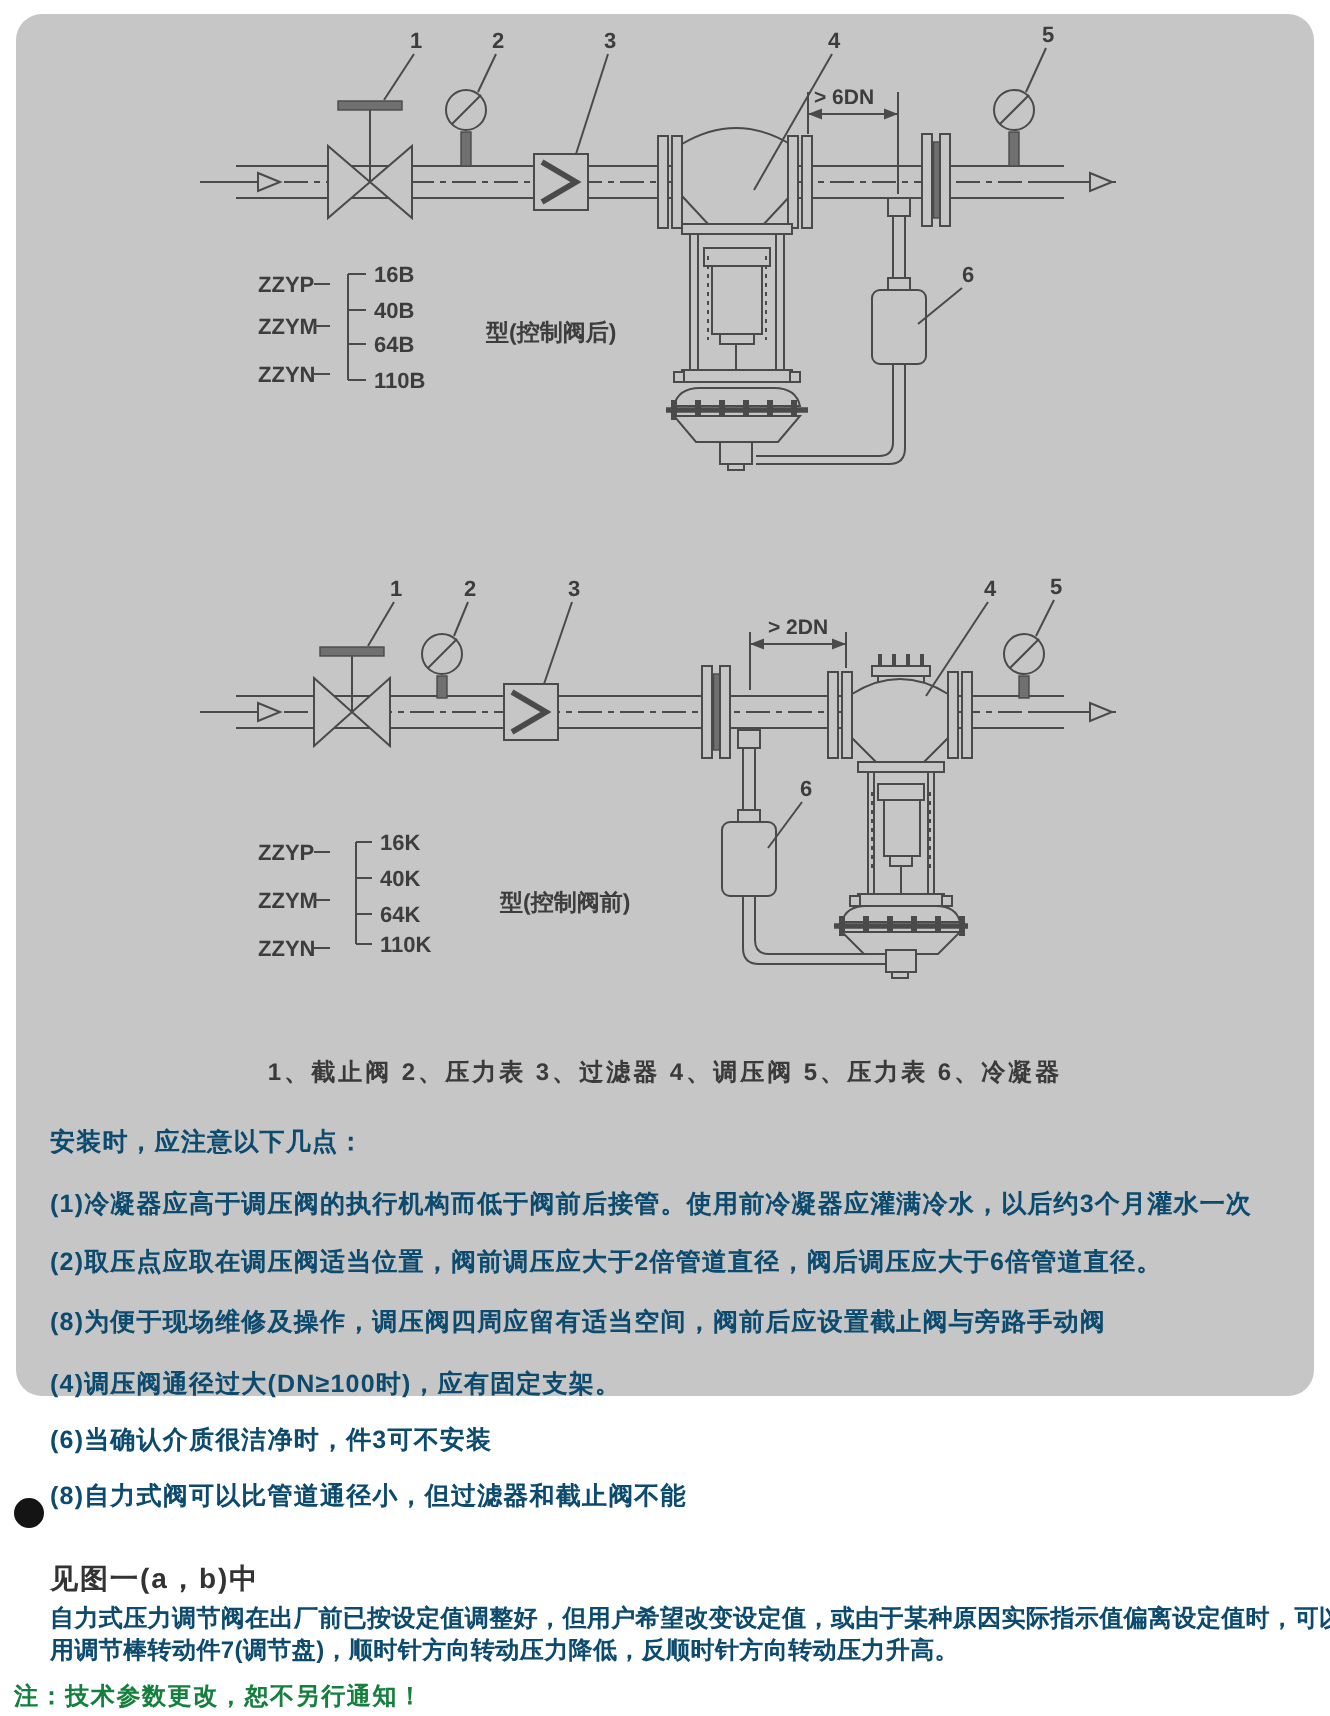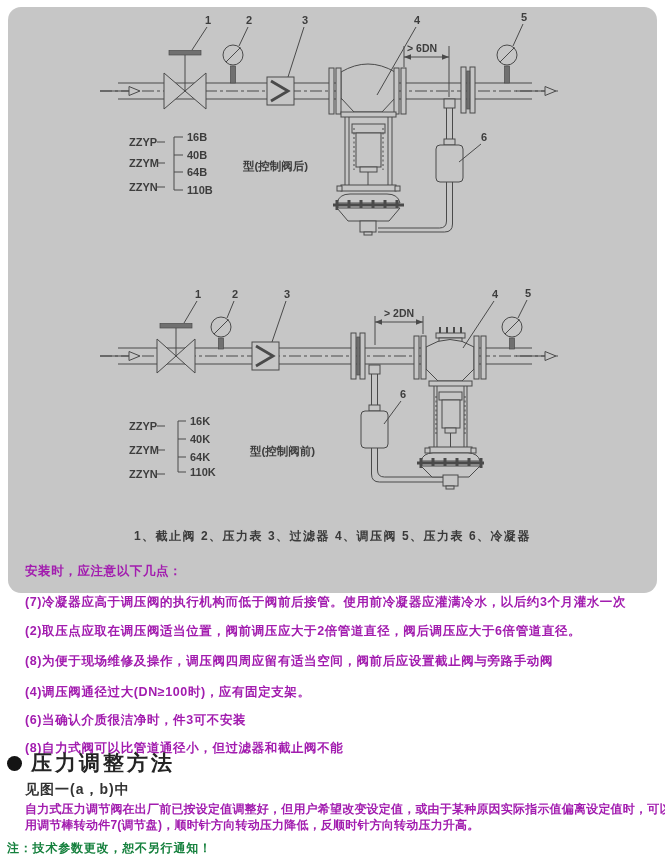--- a/index.html
+++ b/index.html
@@ -2,40 +2,40 @@
 <html><head>
 <meta charset="utf-8">
 <style>
   html,body { margin:0; padding:0; }
   body {
     width:665px; height:858px; position:relative;
     background:#ffffff; overflow:hidden;
     font-family:"Liberation Sans", sans-serif;
   }
   .panel {
-    position:absolute; left:8px; top:7px; width:649px; height:586px;
+    position:absolute; left:8px; top:7px; width:649px; height:691px;
     background:#c6c6c6; border-radius:13px;
   }
   svg.diagrams { position:absolute; left:0; top:0; }
   .ln   { stroke:#4a4a4a; stroke-width:1; fill:none; }
   .ln2  { stroke:#4a4a4a; stroke-width:2.8; fill:none; }
   .body { fill:#c6c6c6; stroke:#4a4a4a; stroke-width:1; }
   .dark { fill:#707070; stroke:#4a4a4a; stroke-width:0.7; }
   .bolt { fill:#4a4a4a; stroke:none; }
   .dot  { stroke:#4a4a4a; stroke-width:1; stroke-dasharray:2 2.5; fill:none; }
   text  { font:bold 11px "Liberation Sans", sans-serif; fill:#3d3d3d; }
   text.dim { font-size:10.5px; }
   text.typ { font-size:11.5px; }
   .caption {
     position:absolute; left:0; right:0; top:521px; text-align:center;
     font:bold 12px "Liberation Sans", sans-serif; color:#3a3a3a; letter-spacing:1.5px;
   }
   .tline {
     position:absolute; left:25px; white-space:nowrap;
-    font:bold 12.5px "Liberation Sans", sans-serif; color:#a21caf; letter-spacing:0.6px;
+    font:bold 12.5px "Liberation Sans", sans-serif; color:#0c4a6e; letter-spacing:0.6px;
   }
   .sec-header {
     position:absolute; left:7px; top:749px; display:flex; align-items:center; gap:9px;
   }
   .bullet { width:15px; height:15px; border-radius:50%; background:#141414; }
   .sec-title {
     font:bold 21px "Liberation Sans", sans-serif; color:#242424; letter-spacing:3px;
   }
   .subtitle {
     position:absolute; left:25px; top:781px; white-space:nowrap;
@@ -317,28 +317,27 @@
       <text x="190" y="425">16K</text>
       <text x="190" y="443">40K</text>
       <text x="190" y="461">64K</text>
       <text x="190" y="476">110K</text>
     </g>
     <text class="typ" x="250" y="455">型(控制阀前)</text>
   </g>
 </svg>
 
 <div class="tline" style="top:563px">安装时，应注意以下几点：</div>
-<div class="tline" style="top:594px">(7)冷凝器应高于调压阀的执行机构而低于阀前后接管。使用前冷凝器应灌满冷水，以后约3个月灌水一次</div>
+<div class="tline" style="top:594px">(1)冷凝器应高于调压阀的执行机构而低于阀前后接管。使用前冷凝器应灌满冷水，以后约3个月灌水一次</div>
 <div class="tline" style="top:623px">(2)取压点应取在调压阀适当位置，阀前调压应大于2倍管道直径，阀后调压应大于6倍管道直径。</div>
 <div class="tline" style="top:653px">(8)为便于现场维修及操作，调压阀四周应留有适当空间，阀前后应设置截止阀与旁路手动阀</div>
 <div class="tline" style="top:684px">(4)调压阀通径过大(DN≥100时)，应有固定支架。</div>
 <div class="tline" style="top:712px">(6)当确认介质很洁净时，件3可不安装</div>
 <div class="tline" style="top:740px">(8)自力式阀可以比管道通径小，但过滤器和截止阀不能</div>
 
 <div class="sec-header">
   <span class="bullet"></span>
-  <span class="sec-title">压力调整方法</span>
 </div>
 <div class="subtitle">见图一(a，b)中</div>
 <div class="tline para" style="top:801px">自力式压力调节阀在出厂前已按设定值调整好，但用户希望改变设定值，或由于某种原因实际指示值偏离设定值时，可以</div>
 <div class="tline para" style="top:817px">用调节棒转动件7(调节盘)，顺时针方向转动压力降低，反顺时针方向转动压力升高。</div>
 
 <div class="footnote">注：技术参数更改，恕不另行通知！</div>
 
 </body></html>

